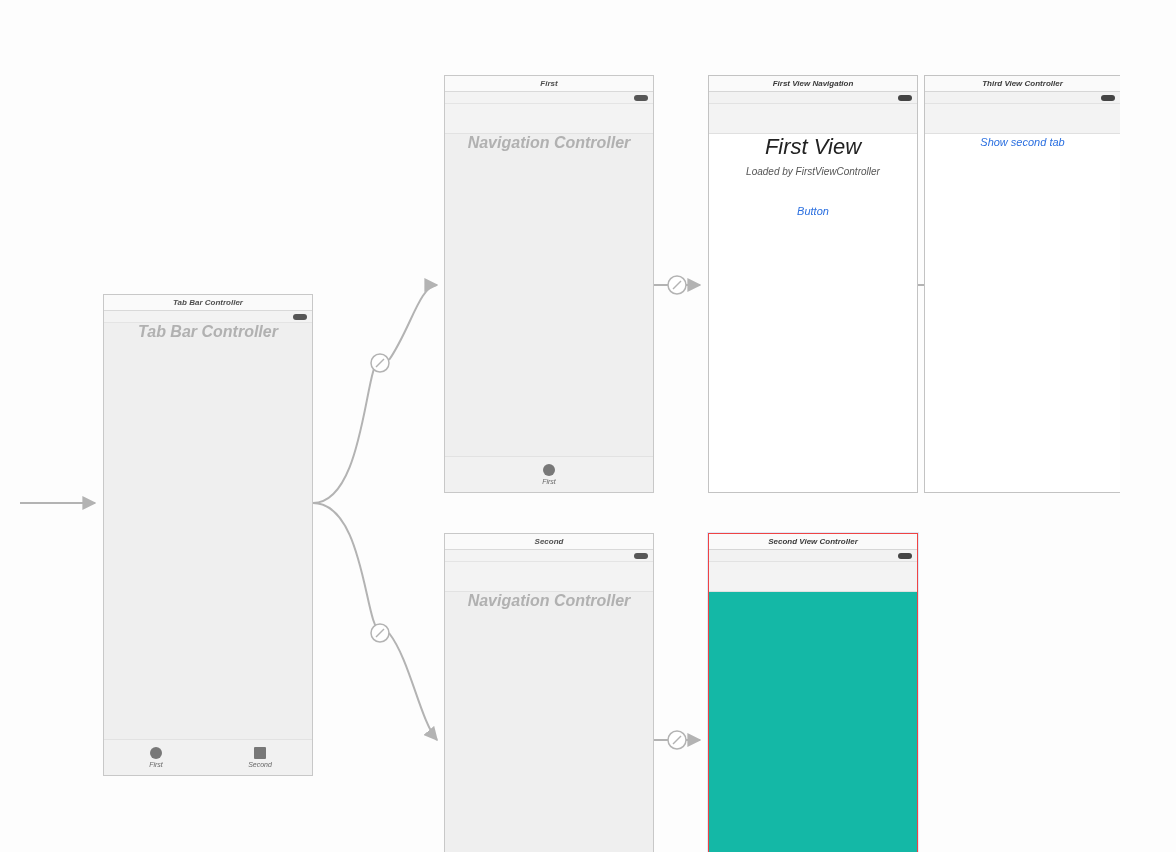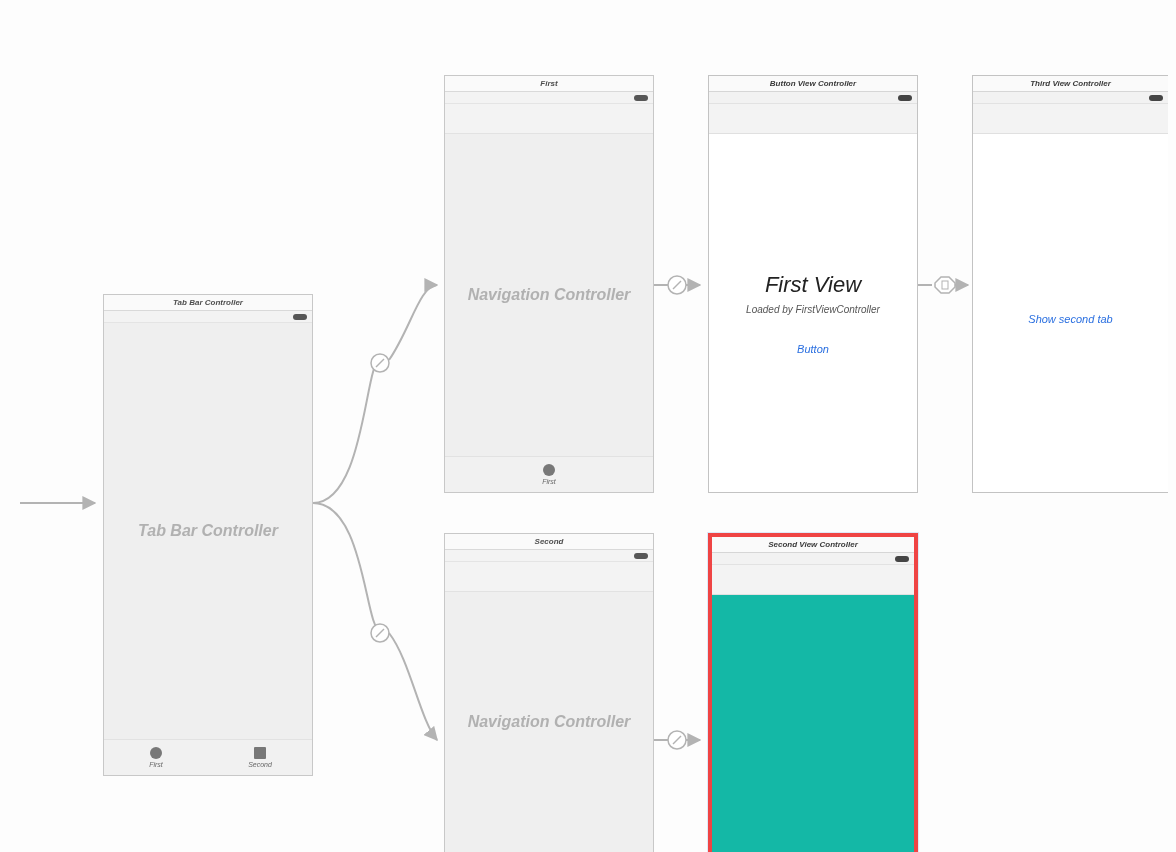--- a/index.html
+++ b/index.html
@@ -20,21 +20,21 @@
   }
   .scene {
     position: absolute;
     border: 1px solid #c3c3c3;
     background: #14b8a6;
     display: flex;
     flex-direction: column;
     font-style: italic;
   }
   .scene.greyed { opacity: 0.9; }
-  .scene.selected { border: 4px solid #ef4444; box-shadow: 0 0 0 1px rgba(47,123,224,0.15); }
+  .scene.selected { border: 1px solid #ef4444; box-shadow: 0 0 0 1px rgba(47,123,224,0.15); }
   .scene-title {
     height: 16px;
     line-height: 16px;
     text-align: center;
     font-size: 8px;
     font-weight: 600;
     color: #3a3a3a;
     background: #fafafa;
     border-bottom: 1px solid #d6d6d6;
     position: relative;
@@ -60,21 +60,20 @@
     background: #f3f3f3;
     border-bottom: 1px solid #e0e0e0;
   }
   .body {
     flex: 1;
     background: #eeeeee;
     position: relative;
     display: flex;
     flex-direction: column;
     align-items: center;
-    justify-content: center;
   }
   .body.white { background: #fff; }
   .tabbar {
     height: 36px;
     background: #f0f0f0;
     border-top: 1px solid #e0e0e0;
     display: flex;
   }
   .tabitem {
     flex: 1;
@@ -90,21 +89,21 @@
   .tabitem .tlabel { font-size: 7px; color: #555; }
   .big-label {
     font-size: 16px;
     font-weight: 700;
     color: #a9a9a9;
     text-align: center;
   }
   .view-title { font-size: 22px; font-weight: 400; color: #222; }
   .view-subtitle { font-size: 10px; color: #555; margin-top: 6px; }
   .view-button { font-size: 11px; color: #2a6fe0; margin-top: 28px; cursor: pointer; }
-  .view-button.centered { margin-top: 12px; }
+  .view-button.centered { margin-top: 2px; }
 </style>
 </head>
 <body>
 
 <svg class="connectors">
   <defs>
     <marker id="arrow" viewBox="0 0 10 10" refX="9" refY="5" markerWidth="7" markerHeight="7" orient="auto-start-reverse">
       <path d="M 0 0 L 10 5 L 0 10 z" fill="#b3b3b3"></path>
     </marker>
   </defs>
@@ -175,34 +174,34 @@
   <div class="tabbar">
     <div class="tabitem" style="flex:0 0 100%;">
       <div class="ticon circle"></div>
       <div class="tlabel">First</div>
     </div>
   </div>
 </div>
 
 <div class="scene" style="left:708px; top:75px; width:210px; height:418px;">
   <div class="scene-title">
-    <span>Button View Controller</span>
+    <span>First View Navigation</span>
   </div>
   <div class="status-row">
     <div class="capsule"></div>
   </div>
   <div class="nav-row"></div>
   <div class="body white">
     <div class="view-title">First View</div>
     <div class="view-subtitle">Loaded by FirstViewController</div>
     <div class="view-button">Button</div>
   </div>
 </div>
 
-<div class="scene" style="left:972px; top:75px; width:196px; height:418px; border-right:none;">
+<div class="scene" style="left:924px; top:75px; width:196px; height:418px; border-right:none;">
   <div class="scene-title">
     <span>Third View Controller</span>
   </div>
   <div class="status-row">
     <div class="capsule"></div>
   </div>
   <div class="nav-row"></div>
   <div class="body white">
     <div class="view-button centered">Show second tab</div>
   </div>

